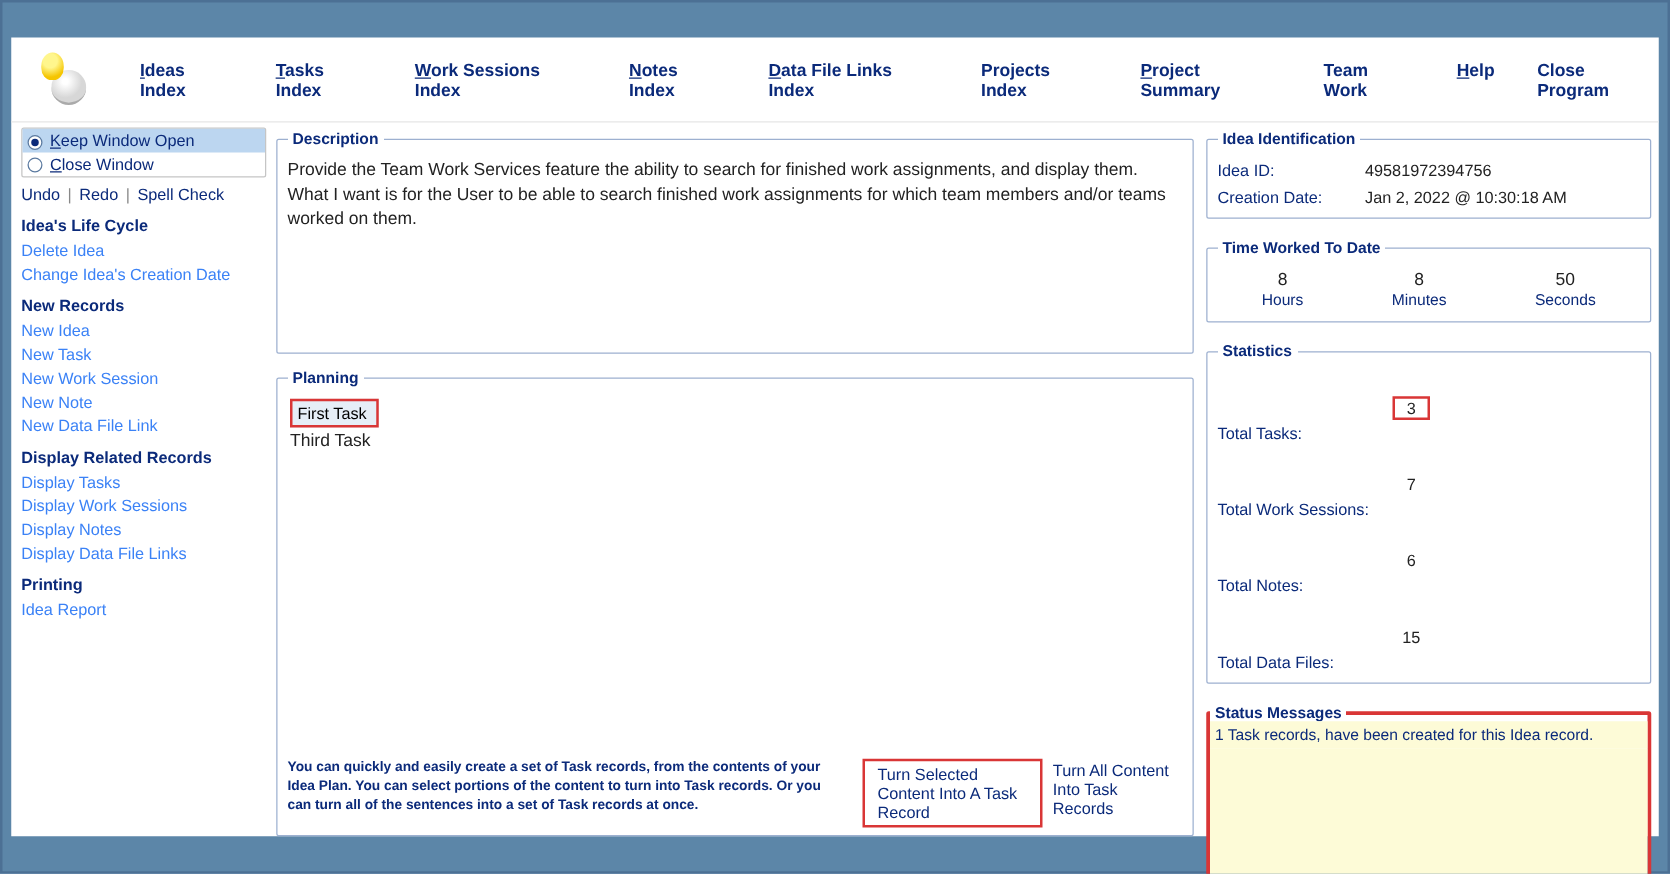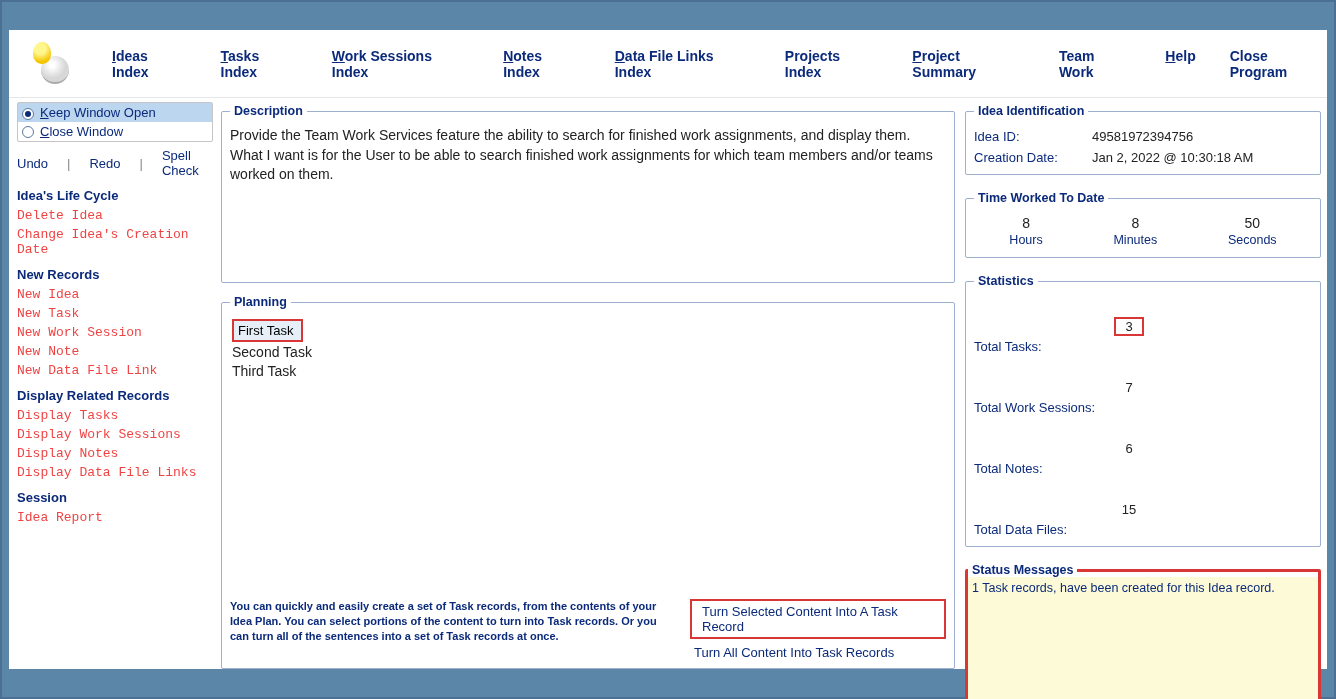--- a/index.html
+++ b/index.html
@@ -141,38 +141,37 @@
     width:12px; height:12px;
     border:1px solid #5b7aa0;
     border-radius:50%;
     margin-right:6px;
     display:inline-flex; align-items:center; justify-content:center;
     background:#fff;
   }
   .radio .dot { width:6px; height:6px; border-radius:50%; background:#0b2a7a; }
   .side-links {
     display:flex;
-    gap:19px;
+    gap:6px;
     align-items:center;
     color:#0b2a7a;
     margin: 3px 0 10px 0;
   }
   .side-links span { cursor:pointer; }
   .sep { color:#888; }
   .sb-head {
     color:#0b2a7a;
     font-weight:bold;
     margin-top: 8px;
     margin-bottom: 3px;
   }
   .sb-item {
-    color:#ef4444;
+    color:#3b82f6;
     padding: 2px 0;
     cursor: pointer;
-    font-family: Liberation Mono, monospace;
   }
 
   .center-col {
     width: 742px;
     padding: 6px 6px 0 2px;
     display:flex; flex-direction:column;
   }
 
   fieldset {
     border: 1px solid #9db0d0;
@@ -225,21 +224,20 @@
   .helper-text {
     width: 440px;
     color:#0b2a7a;
     font-size:11px;
     font-weight:bold;
     line-height:1.35;
   }
   .task-btns {
     flex:1;
     display:flex;
-    flex-direction:column;
     gap:4px;
     align-items:flex-start;
     padding-left: 20px;
   }
   .link-btn {
     color:#0b2a7a;
     font-size:13px;
     cursor:pointer;
     padding: 2px 4px;
   }
@@ -368,35 +366,34 @@
         <div class="sb-item">New Work Session</div>
         <div class="sb-item">New Note</div>
         <div class="sb-item">New Data File Link</div>
 
         <div class="sb-head">Display Related Records</div>
         <div class="sb-item">Display Tasks</div>
         <div class="sb-item">Display Work Sessions</div>
         <div class="sb-item">Display Notes</div>
         <div class="sb-item">Display Data File Links</div>
 
-        <div class="sb-head">Session</div>
+        <div class="sb-head">Printing</div>
         <div class="sb-item">Idea Report</div>
       </div>
 
       <div class="center-col">
         <fieldset>
           <legend>Description</legend>
           <div class="description-text">Provide the Team Work Services feature the ability to search for finished work assignments, and display them. What I want is for the User to be able to search finished work assignments for which team members and/or teams worked on them.</div>
         </fieldset>
 
         <fieldset class="planning-box">
           <legend>Planning</legend>
           <div class="planning-body">
             <span class="first-task-hi">First Task</span>
-            <div class="task-line">Second Task</div>
             <div class="task-line">Third Task</div>
           </div>
           <div class="planning-footer">
             <div class="helper-text">You can quickly and easily create a set of Task records, from the contents of your Idea Plan. You can select portions of the content to turn into Task records. Or you can turn all of the sentences into a set of Task records at once.</div>
             <div class="task-btns">
               <span class="link-btn redbox">Turn Selected Content Into A Task Record</span>
               <span class="link-btn">Turn All Content Into Task Records</span>
             </div>
           </div>
         </fieldset>

